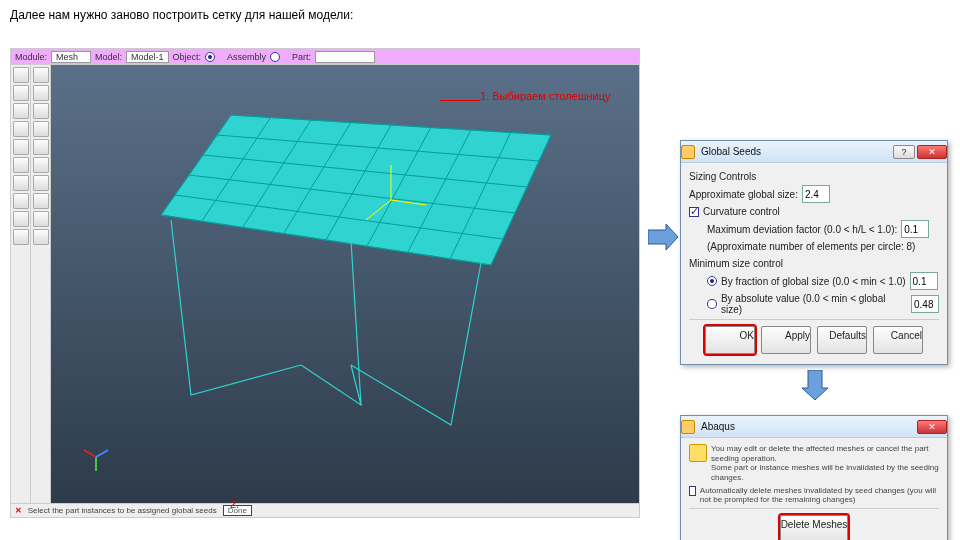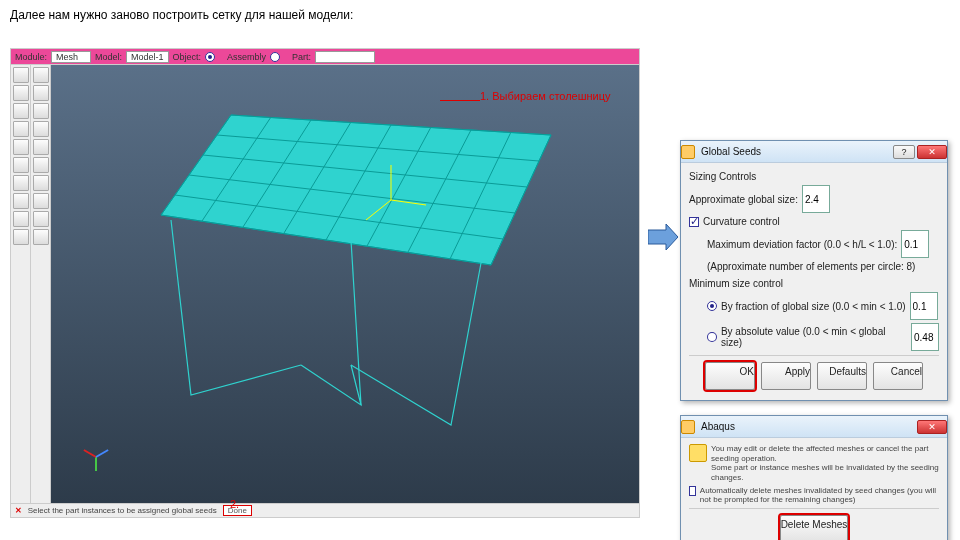--- a/index.html
+++ b/index.html
@@ -1,19 +1,19 @@
 <!DOCTYPE html>
 <html><head>
 <meta charset="utf-8">
 <style>
   * { box-sizing: border-box; margin: 0; padding: 0; }
   body { font-family: Arial, sans-serif; font-size: 10px; background: #fff; width: 960px; height: 540px; position: relative; overflow: hidden; }
   .heading { position: absolute; top: 8px; left: 10px; font-size: 12px; color: #000; }
   .abaqus { position: absolute; top: 48px; left: 10px; width: 630px; height: 470px; border: 1px solid #ccc; background: #f4f4f4; }
-  .topbar { height: 16px; background: #ec4899; border-bottom: 1px solid #ccc; display: flex; align-items: center; gap: 4px; padding: 0 4px; font-size: 9px; color: #333; }
+  .topbar { height: 16px; background: #f0abfc; border-bottom: 1px solid #ccc; display: flex; align-items: center; gap: 4px; padding: 0 4px; font-size: 9px; color: #333; }
   .topbar .lab { }
   .topbar .sel { border: 1px solid #999; background: #fff; padding: 0 4px; height: 12px; min-width: 40px; display: inline-block; }
   .topbar .radio { display: inline-flex; align-items: center; gap: 12px; }
   .main { display: flex; height: calc(100% - 30px); }
   .toolcol { width: 20px; background: #eee; border-right: 1px solid #ccc; display: flex; flex-direction: column; gap: 2px; padding: 2px; }
   .toolcol .tb { width: 16px; height: 16px; background: linear-gradient(#fdfdfd,#dcdcdc); border: 1px solid #aaa; border-radius: 1px; }
   .viewport { flex: 1; position: relative; background: linear-gradient(#5a7088, #2d3b4a); overflow: hidden; }
   .mesh { position: absolute; top: 40px; left: 100px; }
   .triad { position: absolute; bottom: 30px; left: 30px; width: 30px; height: 30px; }
   .triad .ax { position: absolute; left: 14px; top: 14px; width: 2px; height: 14px; transform-origin: top center; }
@@ -28,21 +28,21 @@
   .dialog { position: absolute; background: #f0f0f0; border: 1px solid #7090b0; font-size: 10px; color: #222; box-shadow: 2px 2px 5px rgba(0,0,0,0.3); }
   .dialog .titlebar { height: 22px; background: linear-gradient(#eaf3fb,#cfe3f5); display: flex; align-items: center; padding: 0 0; gap: 6px; border-bottom: 1px solid #bcd; }
   .dialog .titlebar .icn { width: 14px; height: 14px; background: #fc6; border: 1px solid #c80; border-radius: 2px; }
   .dialog .titlebar .t { flex: 1; font-weight: normal; color: #111; }
   .dialog .titlebar .winbtns { display: flex; gap: 2px; }
   .dialog .titlebar .wb { width: 22px; height: 14px; border: 1px solid #888; background: linear-gradient(#fafafa,#ddd); font-size: 9px; text-align: center; line-height: 12px; border-radius: 2px; }
   .dialog .titlebar .wb.close { background: linear-gradient(#f77,#c33); color: #fff; border-color: #a22; width: 30px; }
   .dialog .body { padding: 6px 8px; }
   .dialog .group-title { font-size: 10px; margin: 2px 0; }
   .dialog .row { display: flex; align-items: center; gap: 4px; margin: 3px 0; }
-  .dialog input[type=text] { border: 1px solid #7a9; padding: 1px 2px; font-size: 10px; width: 28px; height: 28px; }
+  .dialog input[type=text] { border: 1px solid #7a9; padding: 1px 2px; font-size: 10px; width: 28px; height: 18px; }
   .dialog .indent { margin-left: 18px; }
   .dialog .btnrow { display: flex; gap: 6px; justify-content: center; padding: 6px 0 4px; border-top: 1px solid #ccc; margin-top: 4px; }
   .dialog .btn { min-width: 50px; height: 28px; background: linear-gradient(#fdfdfd,#e3e3e3); border: 1px solid #888; border-radius: 2px; font-size: 10px; line-height: 18px; text-align: right; }
   .dialog .btn.red { outline: 2px solid #d00; }
   .dialog2 { top: 140px; left: 680px; width: 268px; }
   .dialog3 { top: 415px; left: 680px; width: 268px; }
   .dialog3 .warntxt { font-size: 8px; color: #444; line-height: 1.2; display: flex; gap: 4px; }
   .dialog3 .warnicon { width: 18px; height: 18px; background: #ffde66; border: 1px solid #cc9900; border-radius: 2px; position: relative; flex-shrink:0; }
   .dialog3 .chk { display: flex; align-items: flex-start; gap: 4px; font-size: 8px; color: #444; margin-top: 4px; }
   .ck { width: 10px; height: 10px; border: 1px solid #339; background: #fff; display: inline-block; position: relative; }

